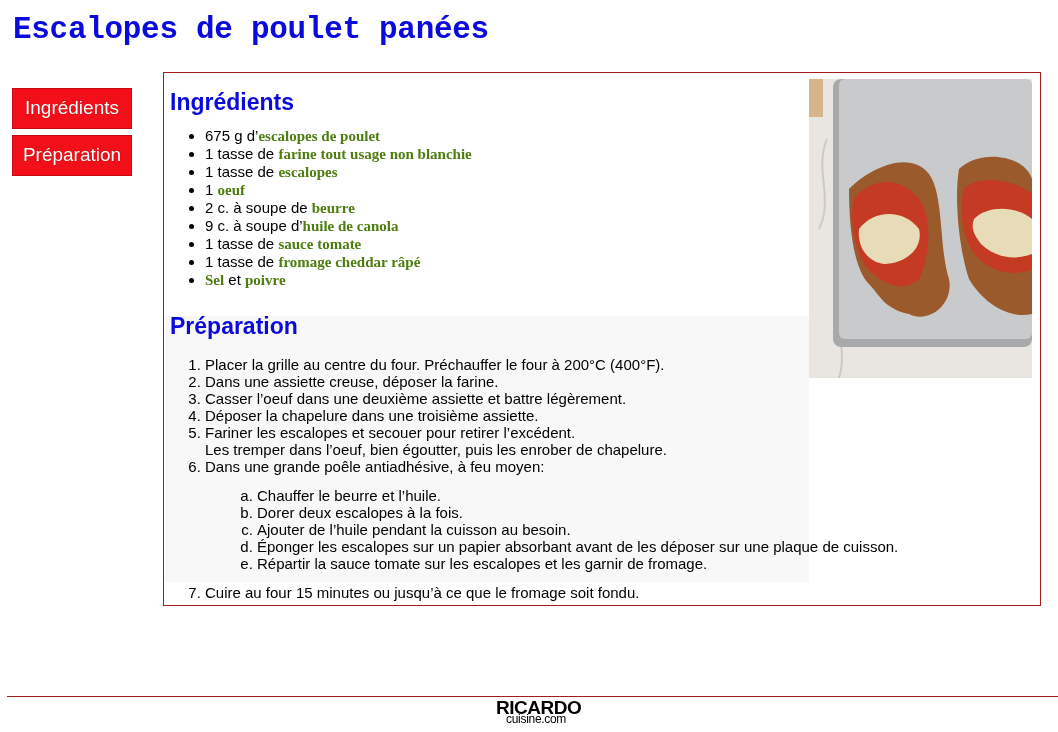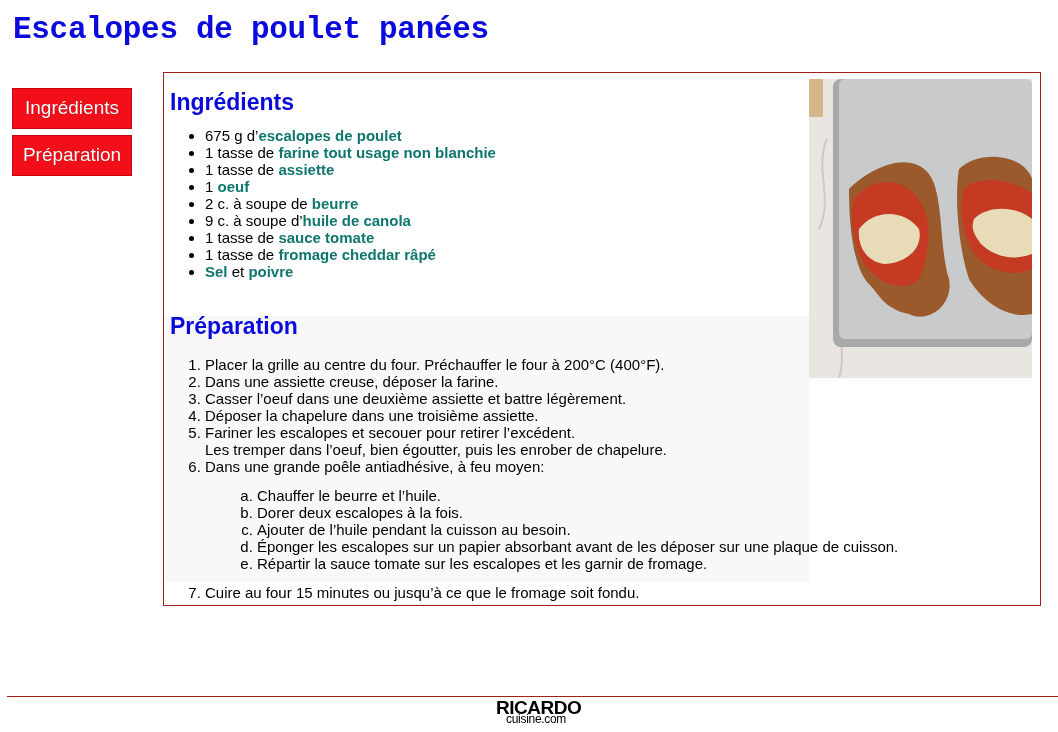--- a/index.html
+++ b/index.html
@@ -24,21 +24,21 @@
   }
   .photo {
     position:absolute; left:645px; top:6px; width:223px; height:299px; overflow:hidden;
   }
   .section-title {
     margin:0; font-size:23px; font-weight:bold; color:#0a0adc;
   }
   .ingredients { position:absolute; left:6px; top:16px; width:630px; }
   .ing-list { margin:11px 0 0 0; padding-left:35px; font-size:15px; line-height:17px; }
   .ing-list li { list-style:disc; }
-  .ing-list a { color:#0f766e; font-weight:bold; text-decoration:none; }
+  .ing-list a { color:#4d7c0f; font-weight:bold; text-decoration:none;font-family:Liberation Serif, serif; }
   .prep-box {
     position:absolute; left:1px; top:243px; width:644px; height:266px; background:#f8f8f8;
   }
   .preparation { position:absolute; left:6px; top:240px; width:860px; }
   .prep-list { margin:16px 0 0 0; padding-left:35px; font-size:15px; line-height:17px; }
   .prep-list > li { list-style:decimal; }
   .prep-sub { margin:12px; padding-left:40px; }
   .prep-sub li { list-style:lower-alpha; }
   .footer-line { position:absolute; left:7px; top:696px; width:1051px; height:1px; background:#a51c1c; }
   .logo { position:absolute; left:496px; top:701px; width:70px; text-align:center; }
@@ -72,21 +72,21 @@
       <path d="M155 110 C170 95 205 100 223 115 L223 190 C200 200 175 190 162 170 C152 150 150 125 155 110 Z" fill="#c43a22"></path>
       <path d="M165 140 C180 125 210 128 223 140 L223 175 C205 182 185 178 172 165 C164 155 162 148 165 140 Z" fill="#e8dcb8"></path>
     </svg>
   </div>
 
   <div class="ingredients">
     <h2 class="section-title">Ingrédients</h2>
     <ul class="ing-list">
       <li><span>675 g d’</span><a>escalopes de poulet</a></li>
       <li><span>1 tasse de </span><a>farine tout usage non blanchie</a></li>
-      <li><span>1 tasse de </span><a>assiette</a></li>
+      <li><span>1 tasse de </span><a>escalopes</a></li>
       <li><span>1 </span><a>oeuf</a></li>
       <li><span>2 c. à soupe de </span><a>beurre</a></li>
       <li><span>9 c. à soupe d’</span><a>huile de canola</a></li>
       <li><span>1 tasse de </span><a>sauce tomate</a></li>
       <li><span>1 tasse de </span><a>fromage cheddar râpé</a></li>
       <li><a>Sel</a><span> et </span><a>poivre</a></li>
     </ul>
   </div>
 
   <div class="preparation">

